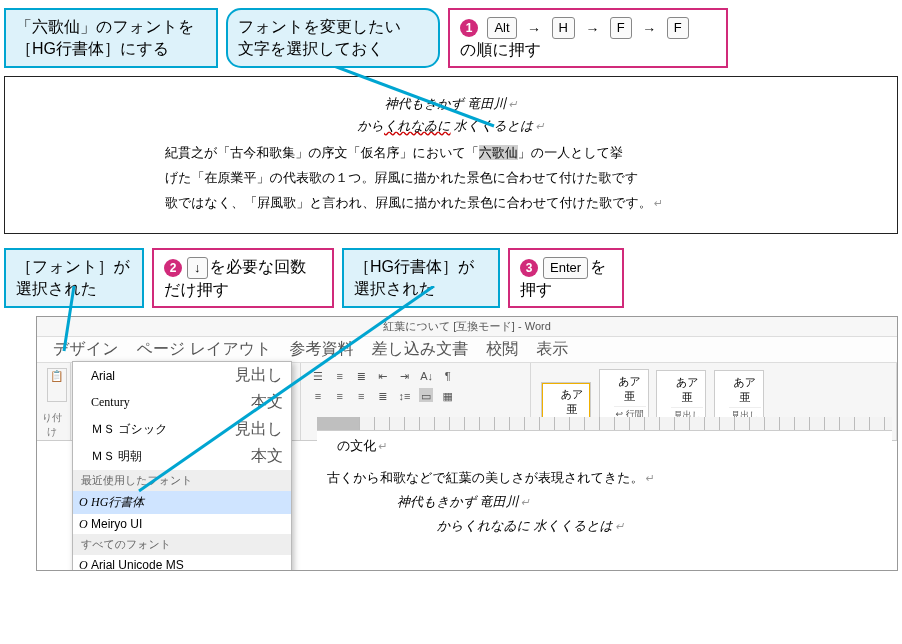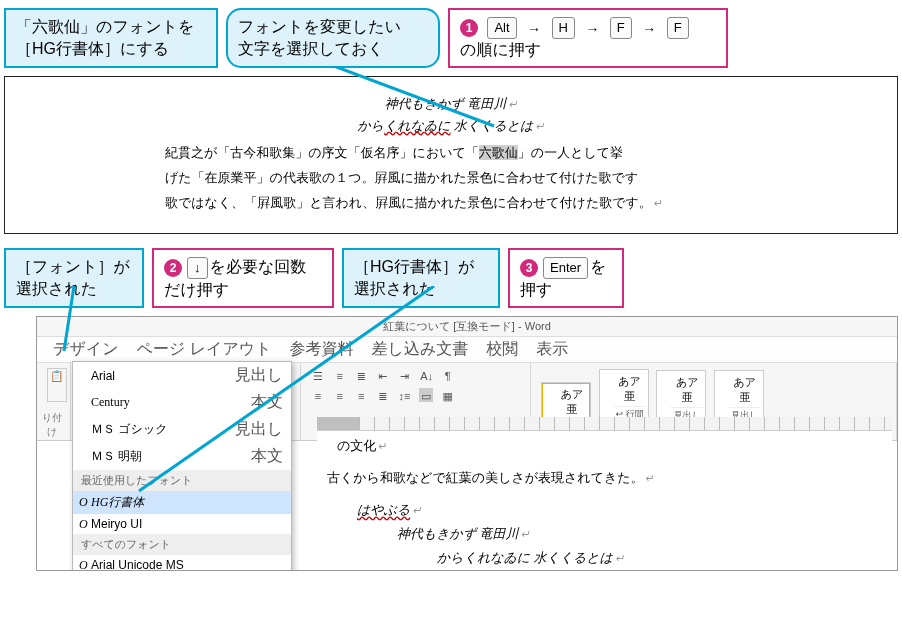--- a/index.html
+++ b/index.html
@@ -349,18 +349,17 @@
         <div class="tick" style="left: 552px;"></div>
         <div class="tick" style="left: 567px;"></div>
         <div class="tick" style="left: 582px;"></div>
         <div class="tick" style="left: 597px;"></div>
         <div class="tick" style="left: 612px;"></div>
       </div>
 
     <div class="wdoc">
       <div style="margin-left:10px;"><span>の文化</span><span class="retsym">↵</span></div>
       <div style="margin-top:14px;"><span>古くから和歌などで紅葉の美しさが表現されてきた。</span><span class="retsym">↵</span></div>
-      <div style="margin-top:14px; margin-left:30px;" class="cursive"><span class="wavy-red">はやぶる</span><span class="retsym">↵</span></div>
       <div style="margin-top:6px; margin-left:70px;" class="cursive"><span>神代もきかず 竜田川</span><span class="retsym">↵</span></div>
       <div style="margin-top:6px; margin-left:110px;" class="cursive"><span>からくれなゐに 水くくるとは</span><span class="retsym">↵</span></div>
     </div>
   </div>
 </div>
 
 </body></html>

